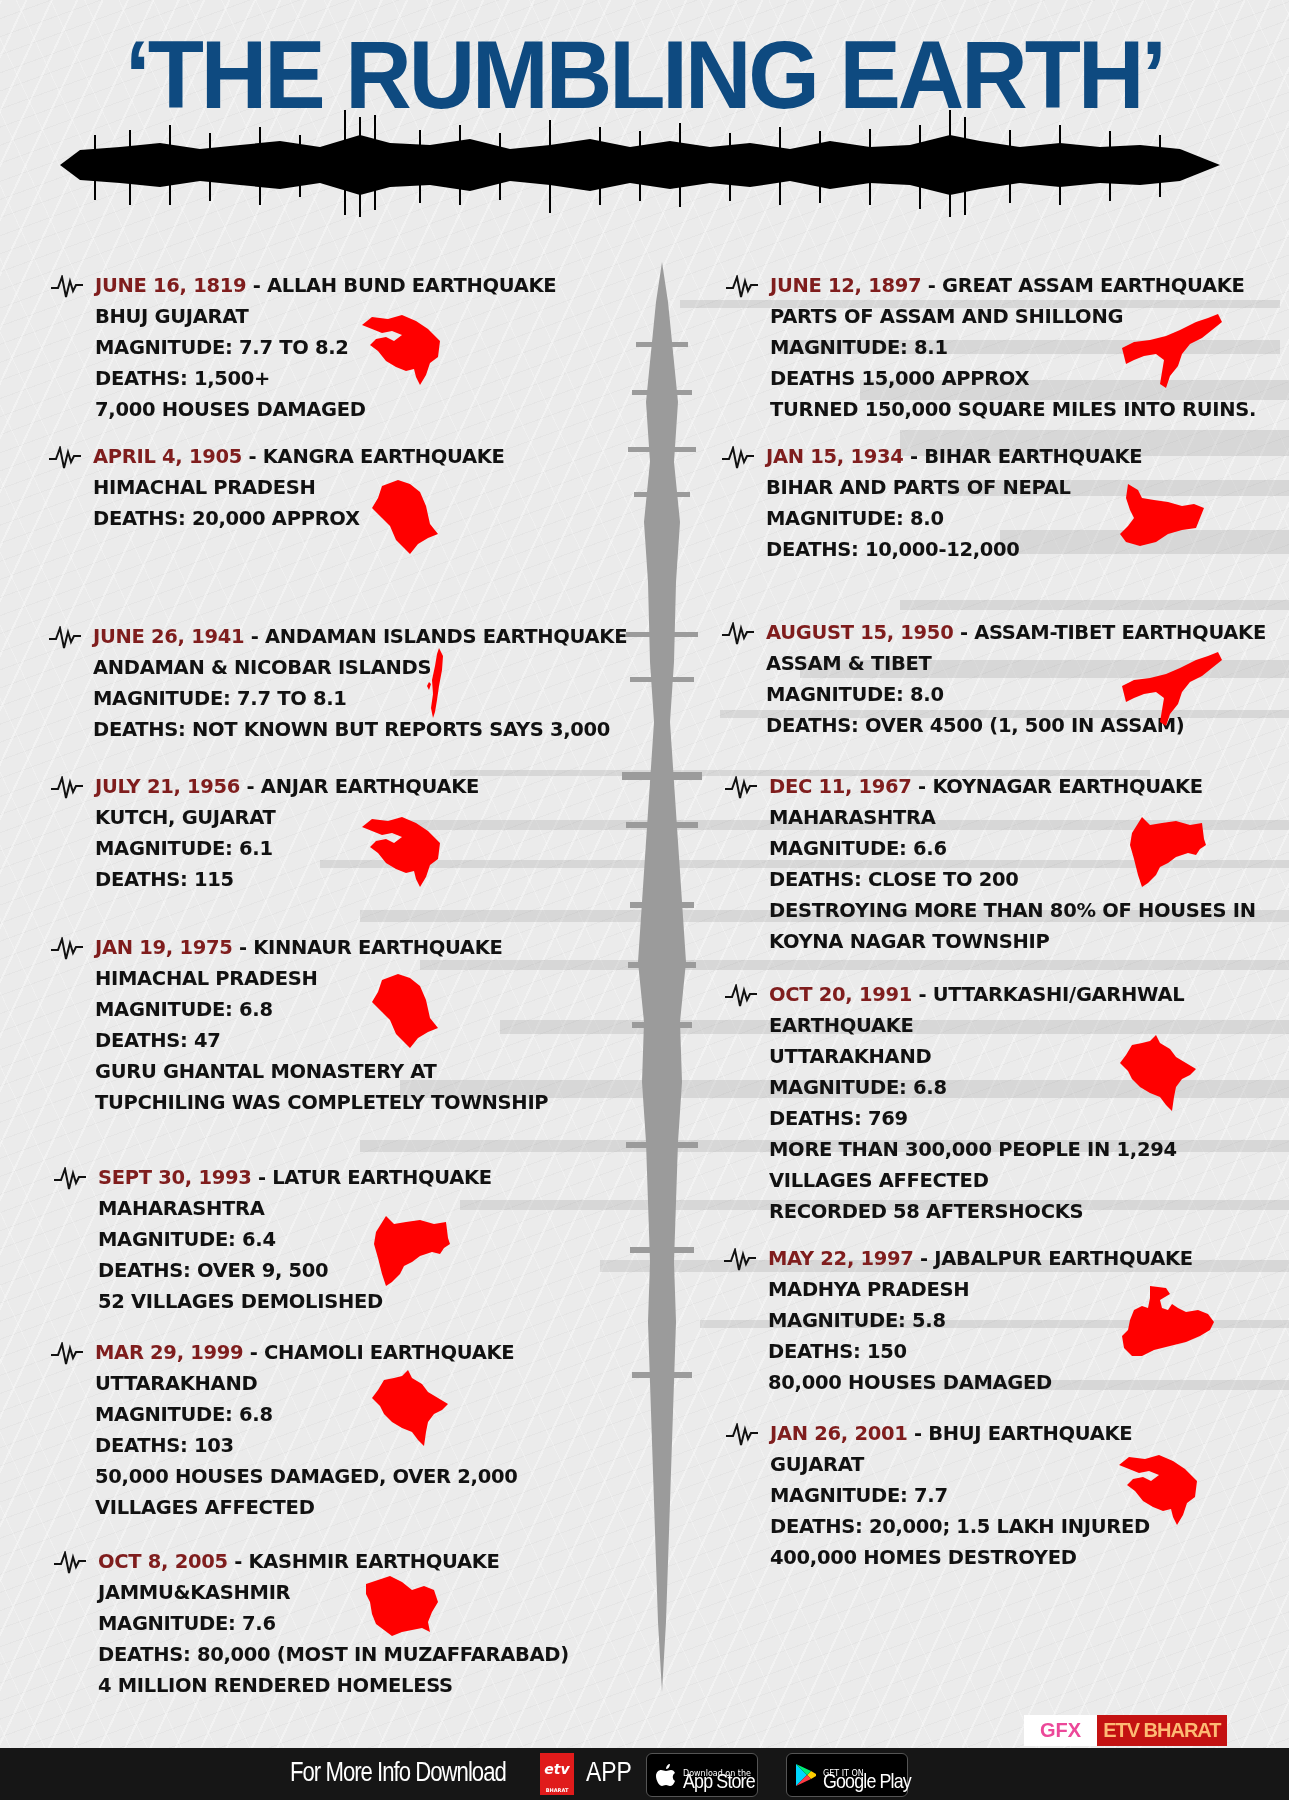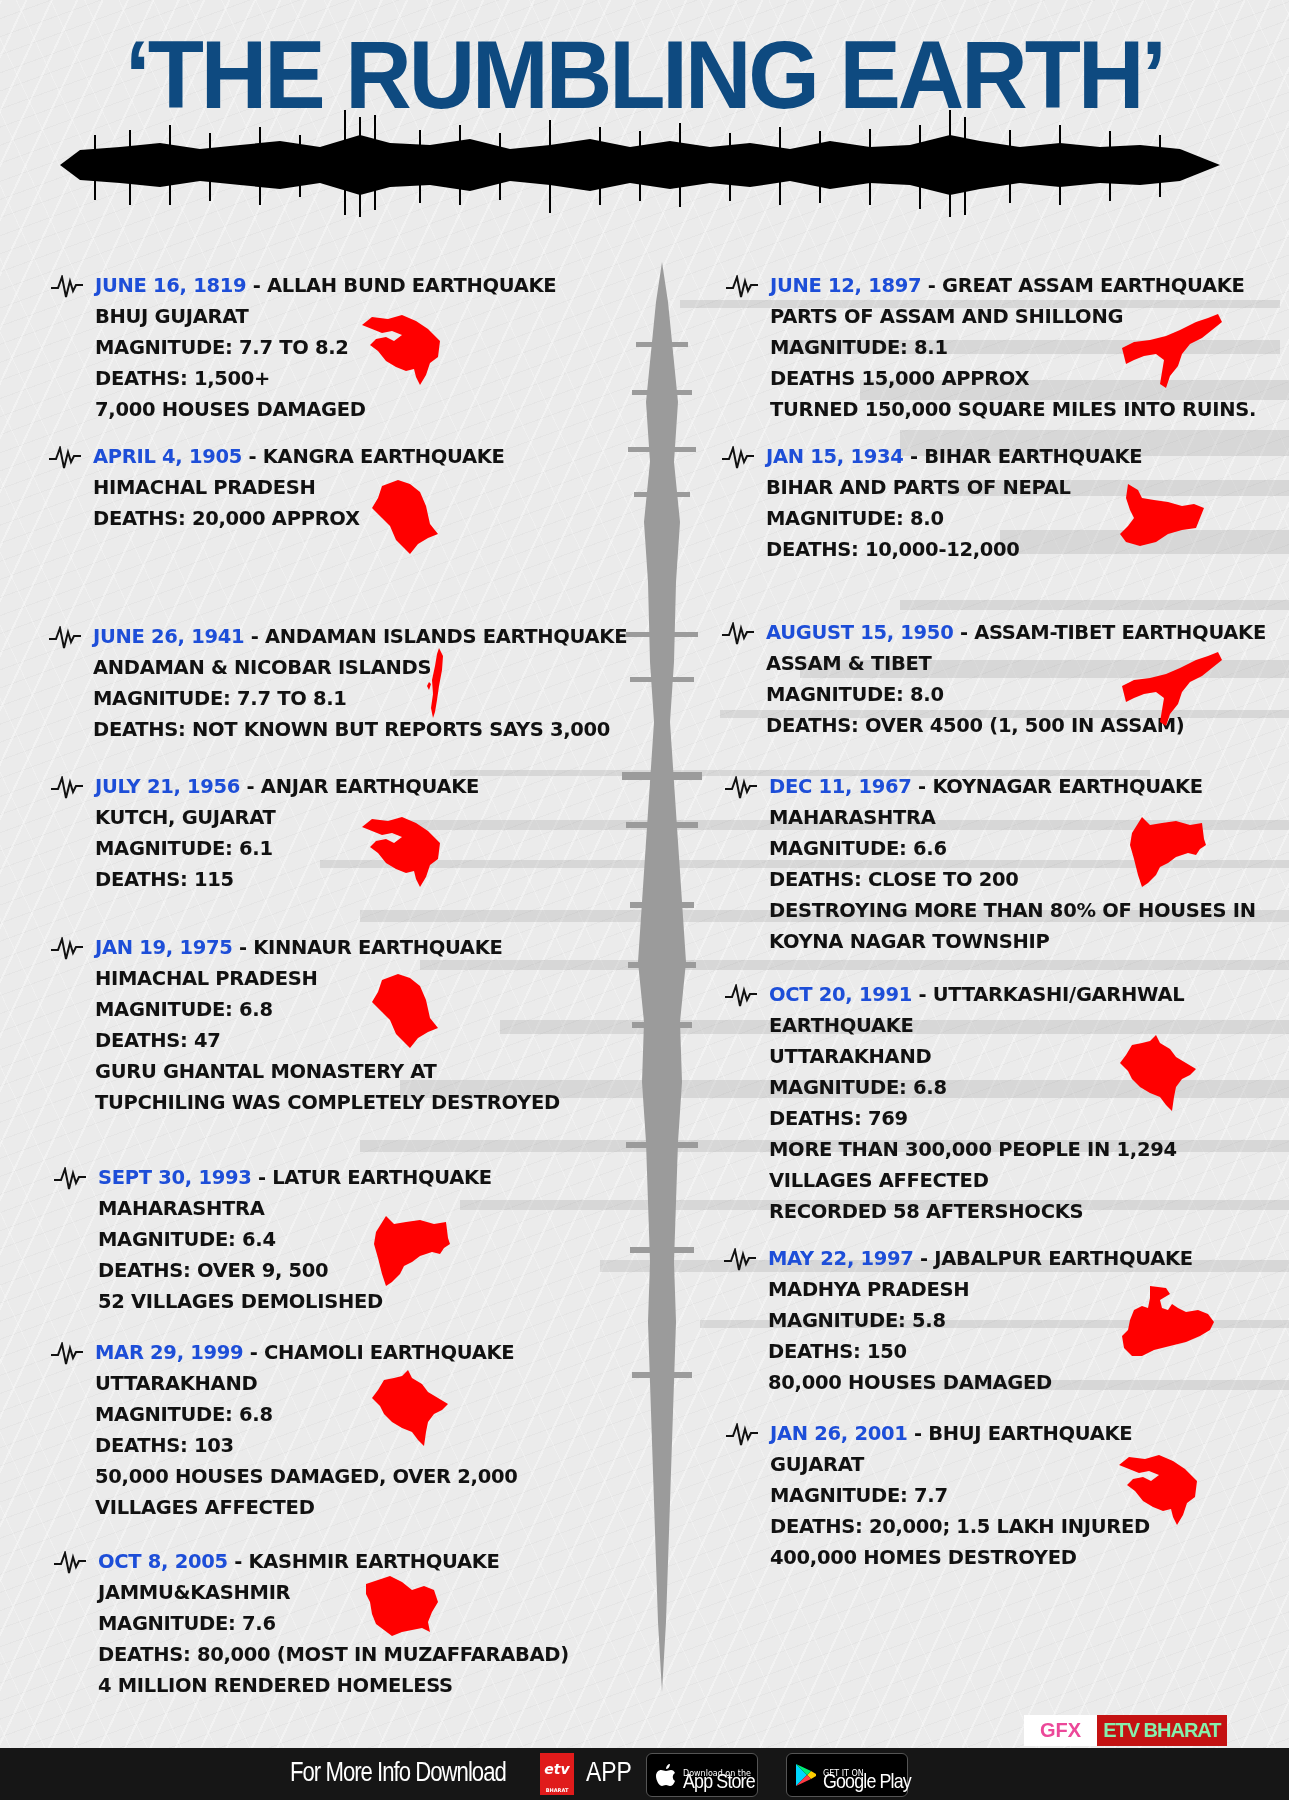--- a/index.html
+++ b/index.html
@@ -22,21 +22,21 @@
     font-family: "Liberation Sans", sans-serif; font-weight: 700;
     font-size: 92px; letter-spacing: -3px; line-height: 1;
     transform: scaleY(1.05);
   }
   .wave-top { position: absolute; left: 60px; top: 105px; width: 1160px; height: 120px; }
   .wave-center { position: absolute; left: 612px; top: 262px; width: 100px; height: 1430px; }
   .wave-ghost { position: absolute; opacity: 0.55; }
 
   .entry { position: absolute; color: #111; font-family: "DejaVu Sans", sans-serif; font-weight: 700; font-size: 19.5px; letter-spacing: -0.3px; }
   .entry .head { display: block; white-space: nowrap; height: 31px; line-height: 31px; }
-  .entry .date { color: #1d4ed8; }
+  .entry .date { color: #7f1d1d; }
   .entry .line { display: block; white-space: nowrap; height: 31px; line-height: 31px; }
   .entry .icon { position: absolute; left: -44px; top: 5px; width: 32px; height: 24px; }
   .map { position: absolute; }
   .map svg { display: block; }
 
   .footer {
     position: absolute; left: 0; top: 1748px; width: 1289px; height: 52px;
     background: #161616;
   }
   .footer .promo { position: absolute; left: 290px; top: 9px; color: #fff; font-family: "Liberation Sans", sans-serif; font-size: 27px; letter-spacing: -1.2px; transform: scaleX(0.82); transform-origin: left; white-space: nowrap; }
@@ -44,21 +44,21 @@
   .footer .etv-logo small { position: absolute; bottom: 2px; left: 0; right: 0; font-size: 5px; line-height: 6px; font-style: normal; }
   .footer .app-label { position: absolute; left: 586px; top: 9px; color: #fff; font-family: "Liberation Sans", sans-serif; font-size: 27px; transform: scaleX(0.85); transform-origin: left; }
   .store-btn { position: absolute; top: 5px; height: 42px; border: 1px solid #555; border-radius: 6px; background: #000; color: #fff; }
   .store-btn .small { position: absolute; top: 15px; font-size: 8px; white-space: nowrap; }
   .store-btn .big { position: absolute; top: 15px; font-family: "Liberation Sans", sans-serif; font-size: 21px; letter-spacing: -1px; white-space: nowrap; transform: scaleX(0.85); transform-origin: left; }
   .appstore { left: 646px; width: 110px; }
   .googleplay { left: 786px; width: 120px; }
 
   .credit { position: absolute; left: 984px; top: 1715px; height: 31px; display: flex; font-family: "Liberation Sans", sans-serif; font-weight: 700; font-size: 20px; }
   .credit .gfx { background: #fff; color: #ec4899; padding: 0 16px; line-height: 31px; margin-left: 40px; }
-  .credit .etv { background: #c41212; color: #86efac; padding: 0 6px; line-height: 31px; letter-spacing: -1px; transform-origin: left; }
+  .credit .etv { background: #c41212; color: #fdba74; padding: 0 6px; line-height: 31px; letter-spacing: -1px; transform-origin: left; }
 </style>
 </head>
 <body>
 
 <div class="bg"></div>
 
 <svg class="wave-ghost" style="left:300px;top:300px;" width="989" height="1450">
   <g fill="#9a9a9a" opacity="0.45">
     <rect x="380" y="0" width="600" height="8"></rect>
     <rect x="480" y="40" width="500" height="14"></rect>
@@ -203,21 +203,21 @@
 
 <div class="entry" style="left:95px;top:932px;">
   <svg class="icon" viewBox="0 0 32 24">
       <path d="M0,13 H7 L11,2 L15,22 L19,6 L22,16 L25,10 H32" fill="none" stroke="#111" stroke-width="2"></path>
     </svg>
   <span class="head"><span class="date">JAN 19, 1975</span><span> - KINNAUR EARTHQUAKE</span></span>
   <span class="line">HIMACHAL PRADESH</span>
   <span class="line">MAGNITUDE: 6.8</span>
   <span class="line">DEATHS: 47</span>
   <span class="line">GURU GHANTAL MONASTERY AT</span>
-  <span class="line">TUPCHILING WAS COMPLETELY DESTROYED</span>
+  <span class="line">TUPCHILING WAS COMPLETELY TOWNSHIP</span>
 </div>
 <div class="map" style="left:370px;top:972px;">
   <svg width="72" height="78" viewBox="0 0 72 78">
       <path fill="#ff0000" d="M12,8 L28,2 L40,6 L50,14 L56,28 L60,46 L68,56 L58,60 L48,66 L40,76 L34,70 L26,62 L20,48 L12,40 L2,30 L8,20 Z"></path>
     </svg>
 </div>
 
 <div class="entry" style="left:98px;top:1162px;">
   <svg class="icon" viewBox="0 0 32 24">
       <path d="M0,13 H7 L11,2 L15,22 L19,6 L22,16 L25,10 H32" fill="none" stroke="#111" stroke-width="2"></path>

